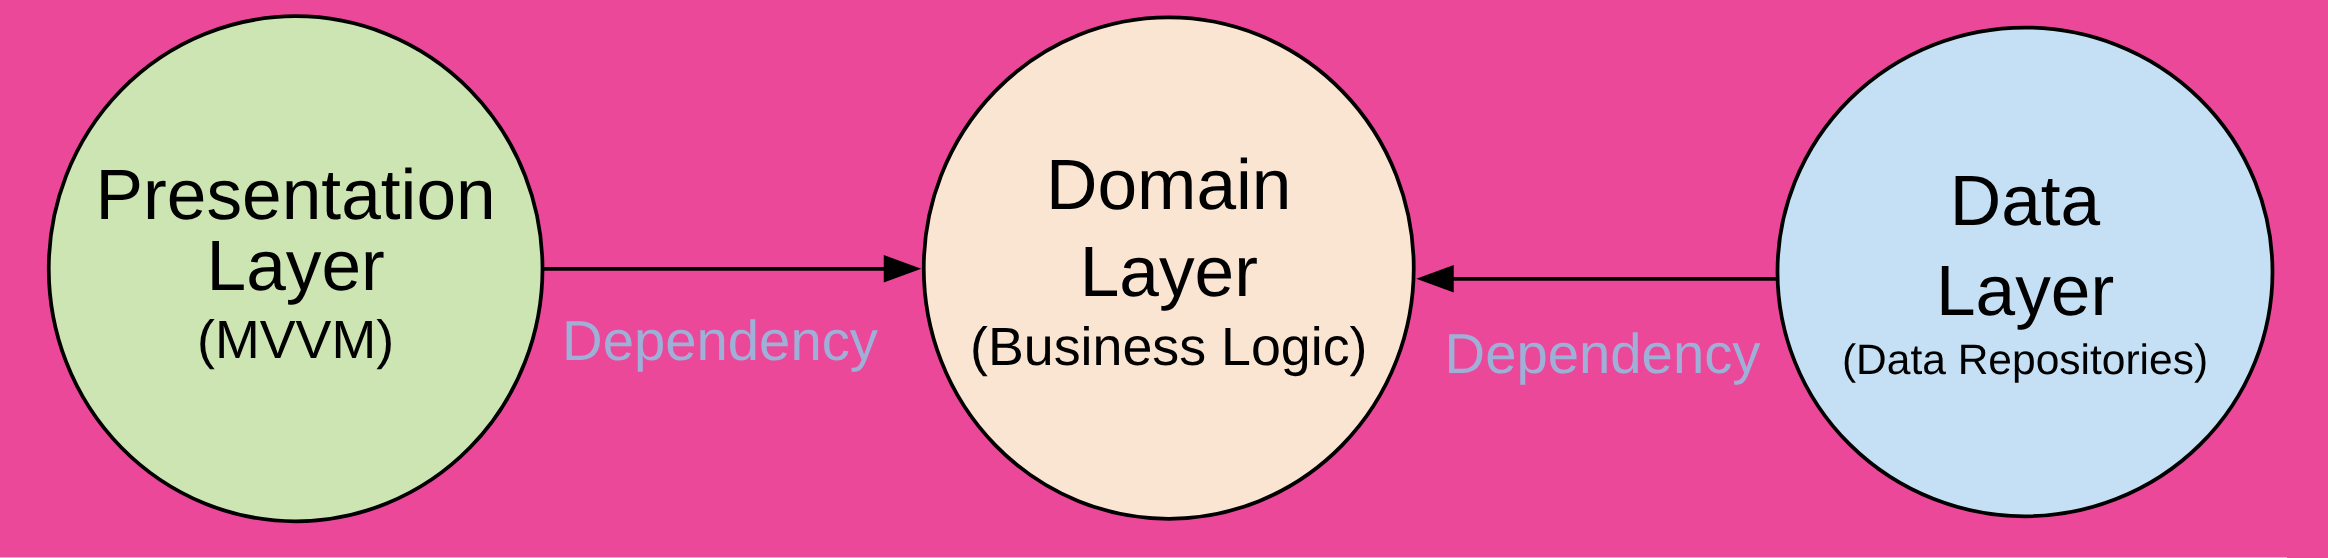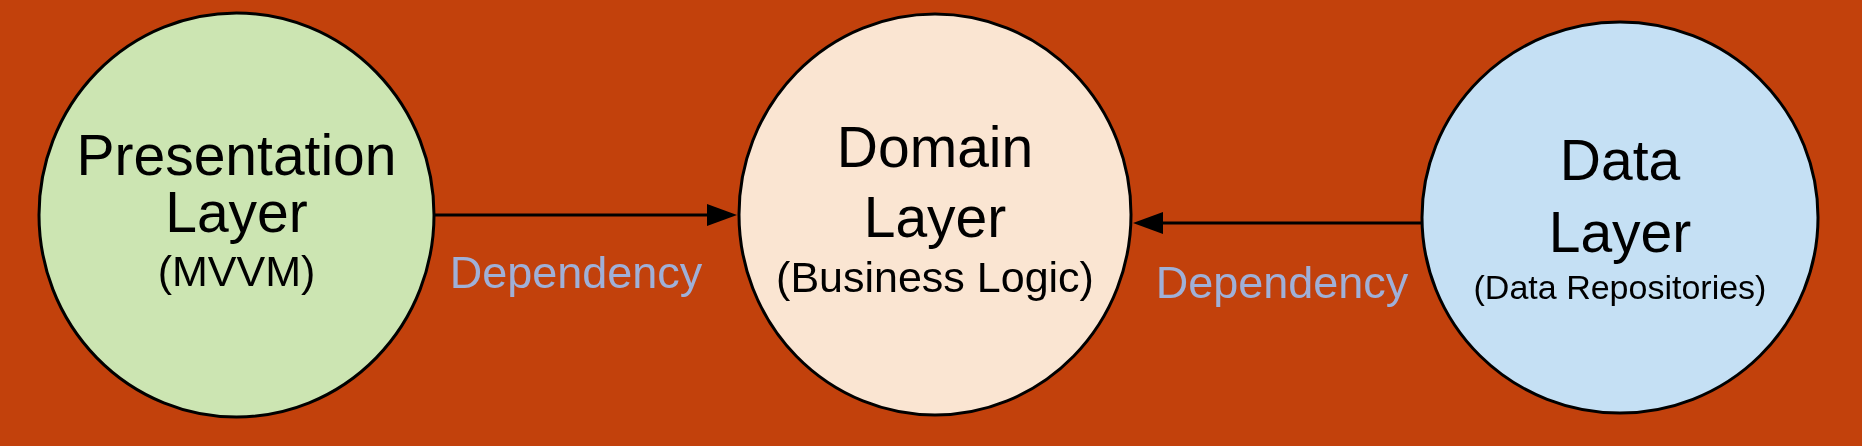--- a/index.html
+++ b/index.html
@@ -4,21 +4,21 @@
 <style>
   html, body {
     margin: 0;
     padding: 0;
     background: #ffffff;
   }
   .canvas {
     position: relative;
     width: 1862px;
     height: 446px;
-    background: #c2410c;
+    background: #ec4899;
     overflow: hidden;
     font-family: "Liberation Sans", sans-serif;
     text-align: right;
   }
   svg {
     display: block;
   }
   .node-ellipse {
     stroke-width: 3px;
   }

